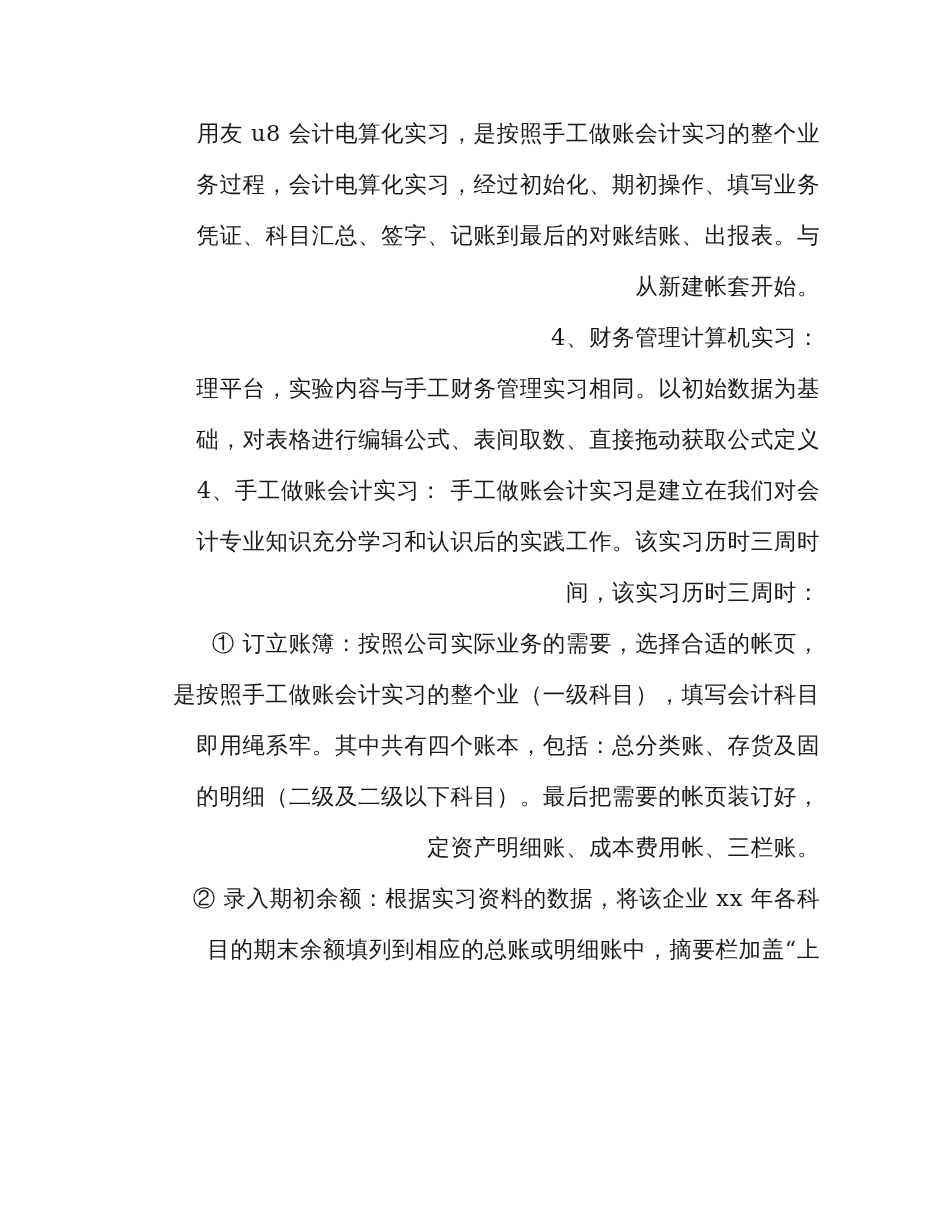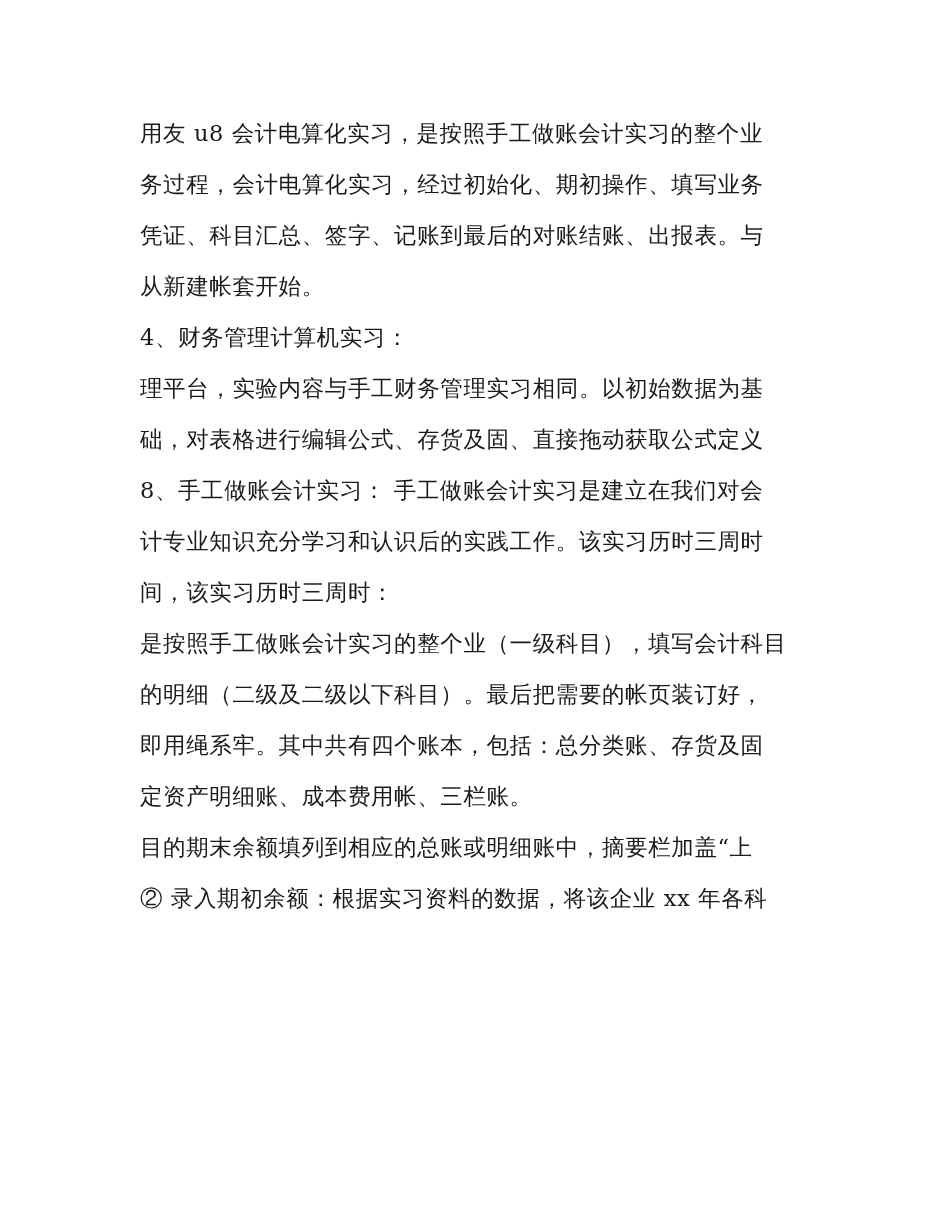--- a/index.html
+++ b/index.html
@@ -28,37 +28,39 @@
       top: 108px;
       width: 680px;
     }
     .line {
       display: block;
       height: 51px;
       line-height: 51px;
       font-size: 22.5px;
       white-space: nowrap;
       letter-spacing: 0.6px;
+      text-align: right;
     }
   </style>
 </head>
 <body>
 
 <div class="page">
   <div class="content">
     <span class="line">用友 u8 会计电算化实习，是按照手工做账会计实习的整个业</span>
     <span class="line">务过程，会计电算化实习，经过初始化、期初操作、填写业务</span>
     <span class="line">凭证、科目汇总、签字、记账到最后的对账结账、出报表。与</span>
     <span class="line">从新建帐套开始。</span>
     <span class="line">4、财务管理计算机实习：</span>
     <span class="line">理平台，实验内容与手工财务管理实习相同。以初始数据为基</span>
-    <span class="line">础，对表格进行编辑公式、存货及固、直接拖动获取公式定义</span>
-    <span class="line">8、手工做账会计实习： 手工做账会计实习是建立在我们对会</span>
+    <span class="line">础，对表格进行编辑公式、表间取数、直接拖动获取公式定义</span>
+    <span class="line">4、手工做账会计实习： 手工做账会计实习是建立在我们对会</span>
     <span class="line">计专业知识充分学习和认识后的实践工作。该实习历时三周时</span>
     <span class="line">间，该实习历时三周时：</span>
+    <span class="line">① 订立账簿：按照公司实际业务的需要，选择合适的帐页，</span>
     <span class="line">是按照手工做账会计实习的整个业（一级科目），填写会计科目</span>
+    <span class="line">即用绳系牢。其中共有四个账本，包括：总分类账、存货及固</span>
     <span class="line">的明细（二级及二级以下科目）。最后把需要的帐页装订好，</span>
-    <span class="line">即用绳系牢。其中共有四个账本，包括：总分类账、存货及固</span>
     <span class="line">定资产明细账、成本费用帐、三栏账。</span>
+    <span class="line">② 录入期初余额：根据实习资料的数据，将该企业 xx 年各科</span>
     <span class="line">目的期末余额填列到相应的总账或明细账中，摘要栏加盖“上</span>
-    <span class="line">② 录入期初余额：根据实习资料的数据，将该企业 xx 年各科</span>
   </div>
 </div>
 
 </body></html>

